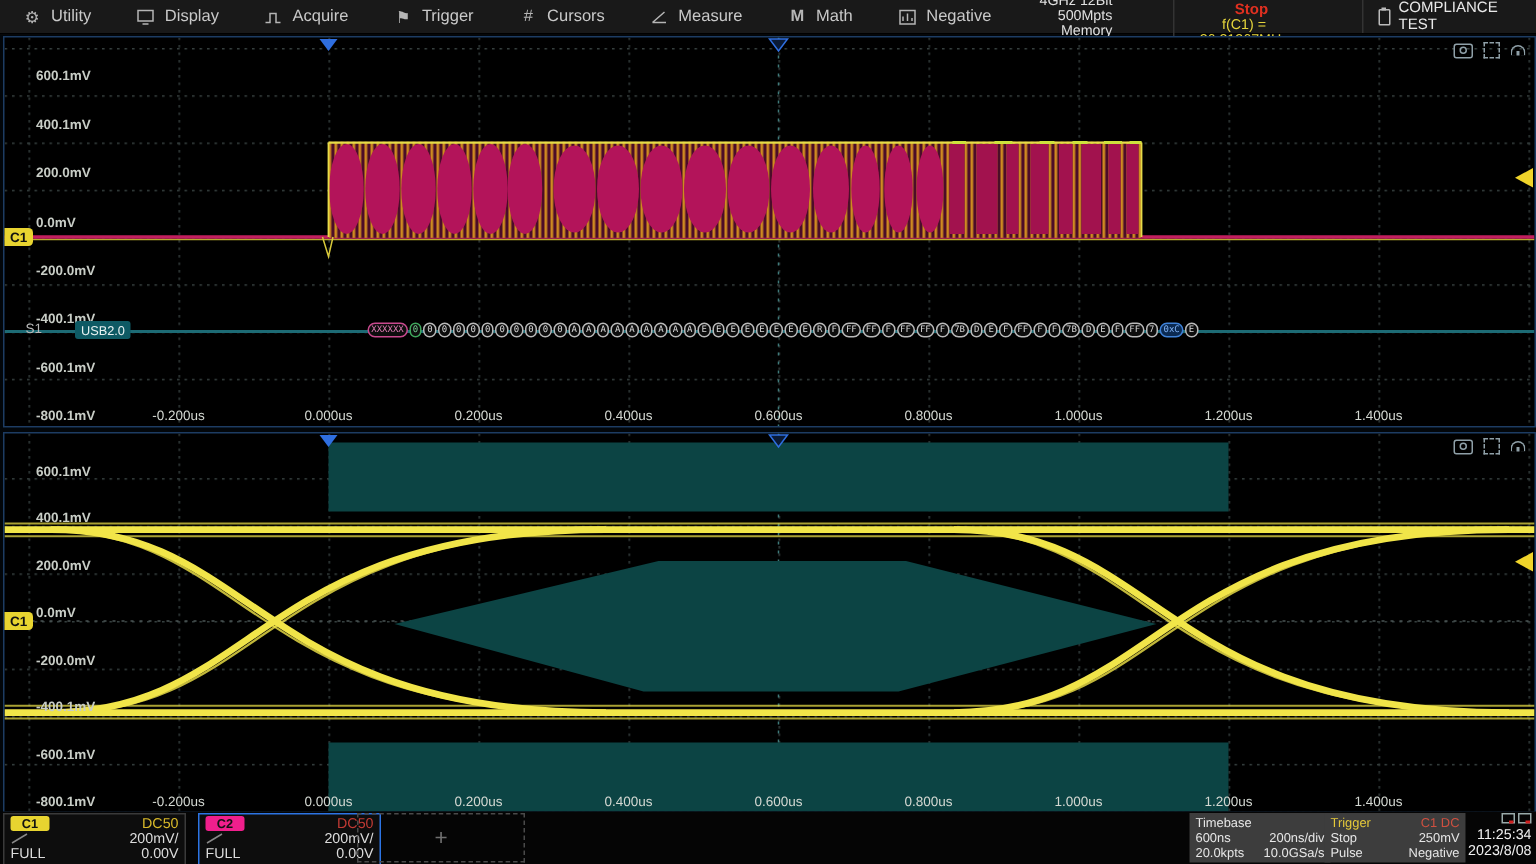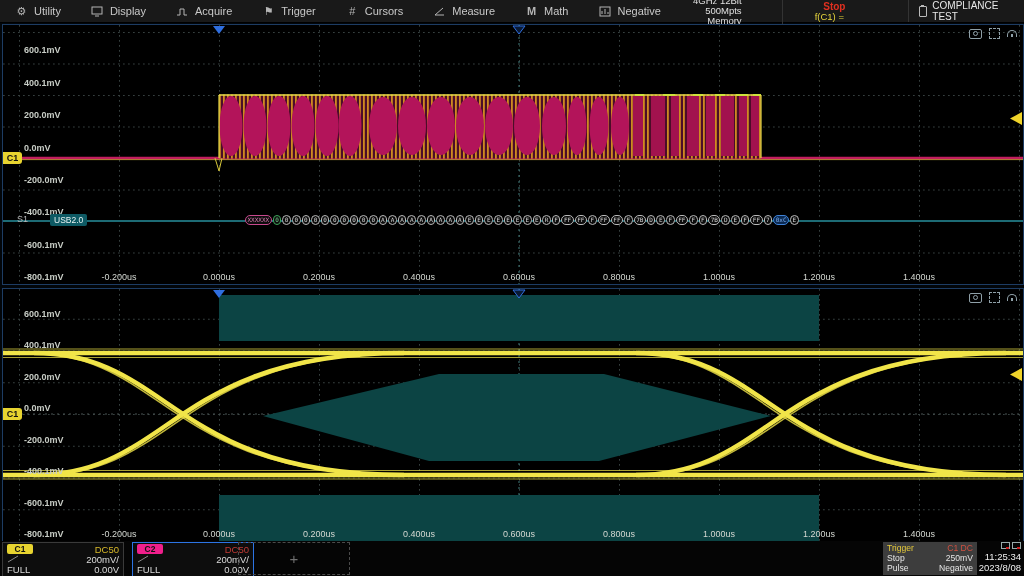--- a/index.html
+++ b/index.html
@@ -435,20 +435,34 @@
       <div class="r">
         <span>FULL</span>
         <span>0.00V</span>
       </div>
     </div>
 
     <div class="addbox">
       <span>+</span>
     </div>
 
+    <div class="infobox" id="tbbox">
+      <div class="r">
+          <span>Timebase</span>
+          <span></span>
+        </div>
+      <div class="r">
+        <span>600ns</span>
+        <span>200ns/div</span>
+      </div>
+      <div class="r">
+        <span>20.0kpts</span>
+        <span>10.0GSa/s</span>
+      </div>
+    </div>
 
     <div class="infobox" id="trbox">
       <div class="r">
         <span class="t1">Trigger</span>
         <span class="t2">C1 DC</span>
       </div>
       <div class="r">
         <span>Stop</span>
         <span>250mV</span>
       </div>

